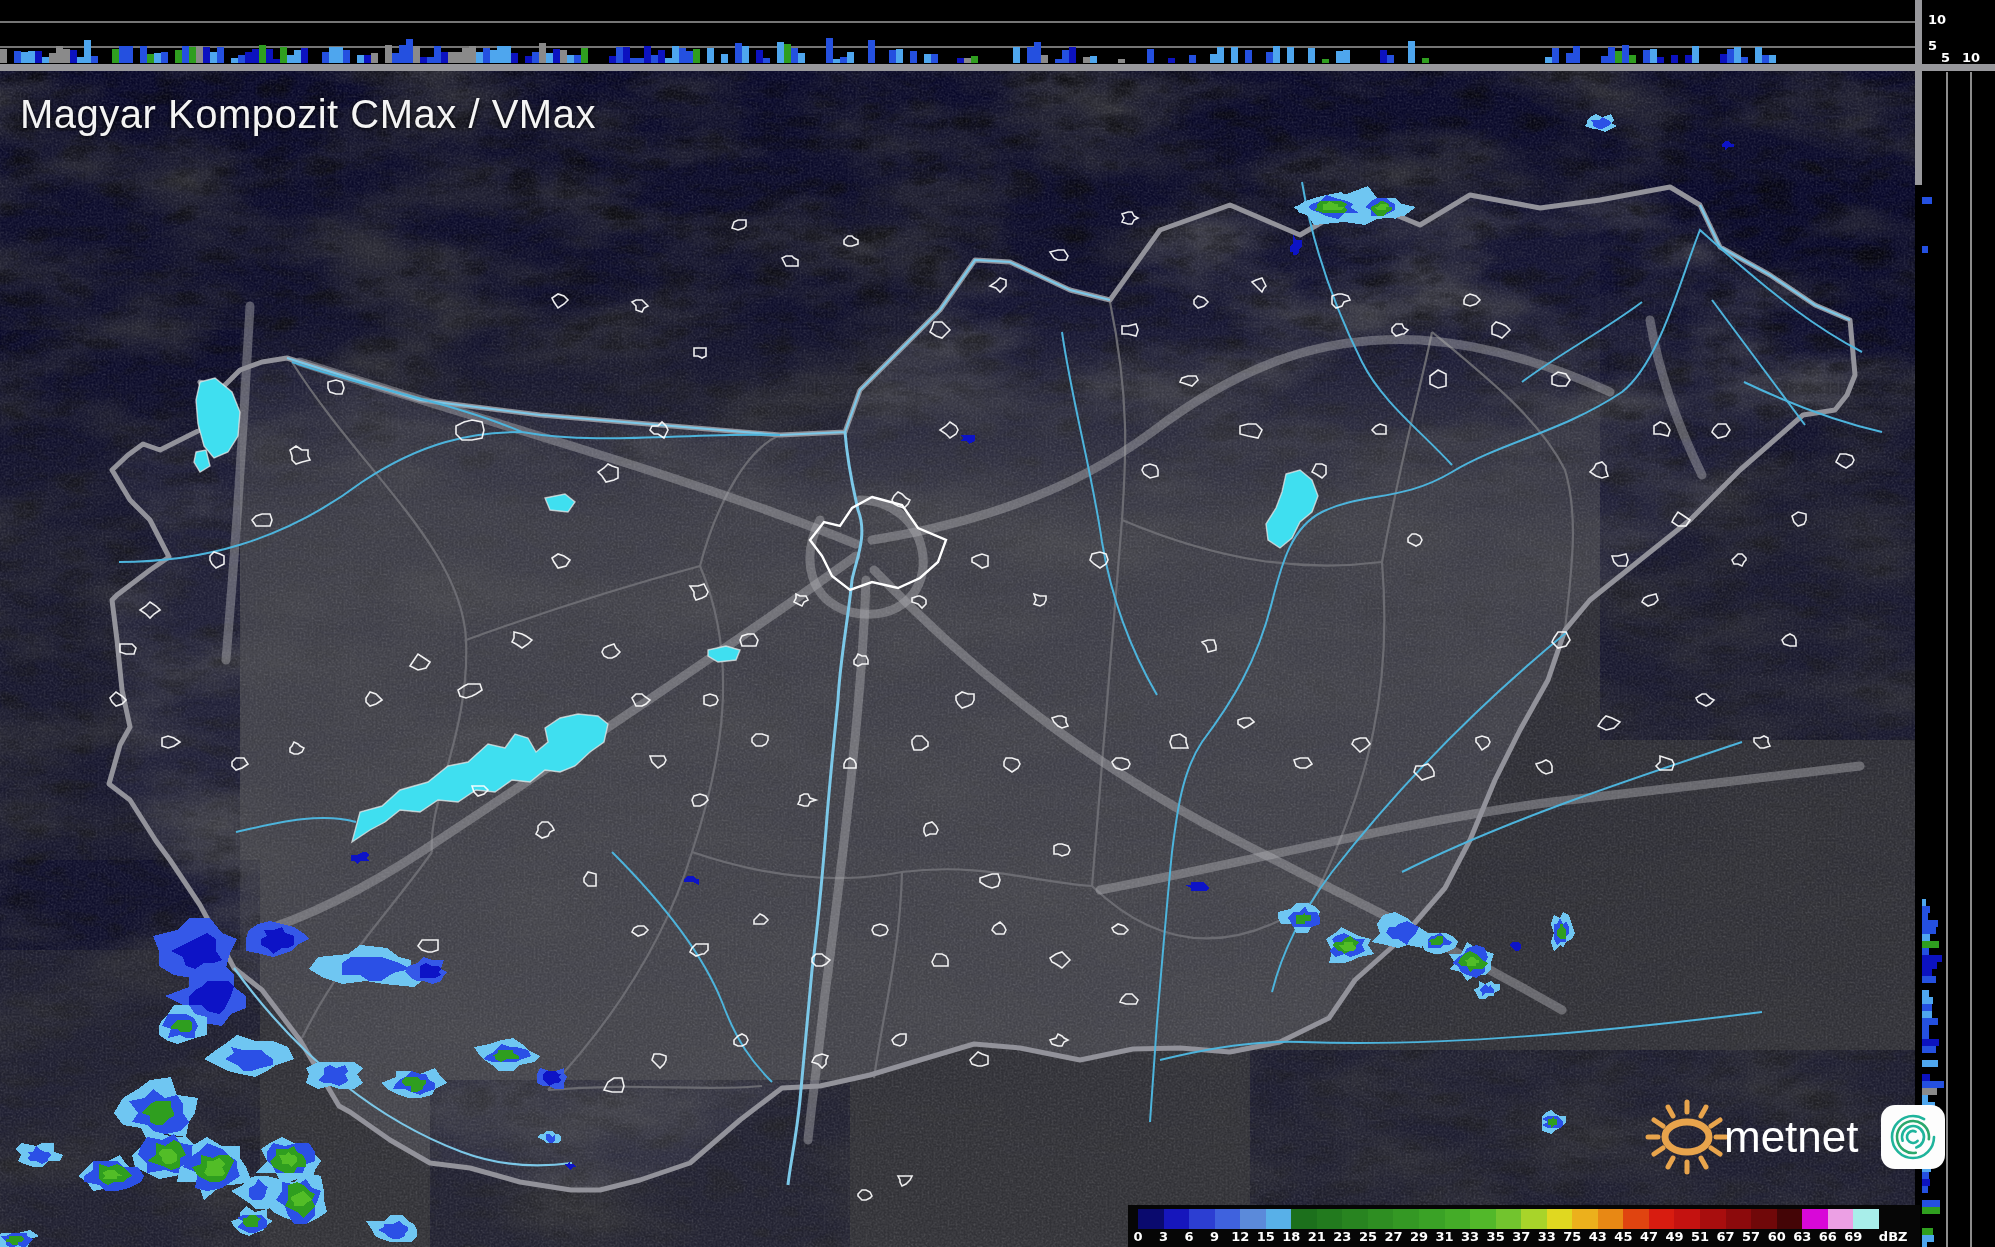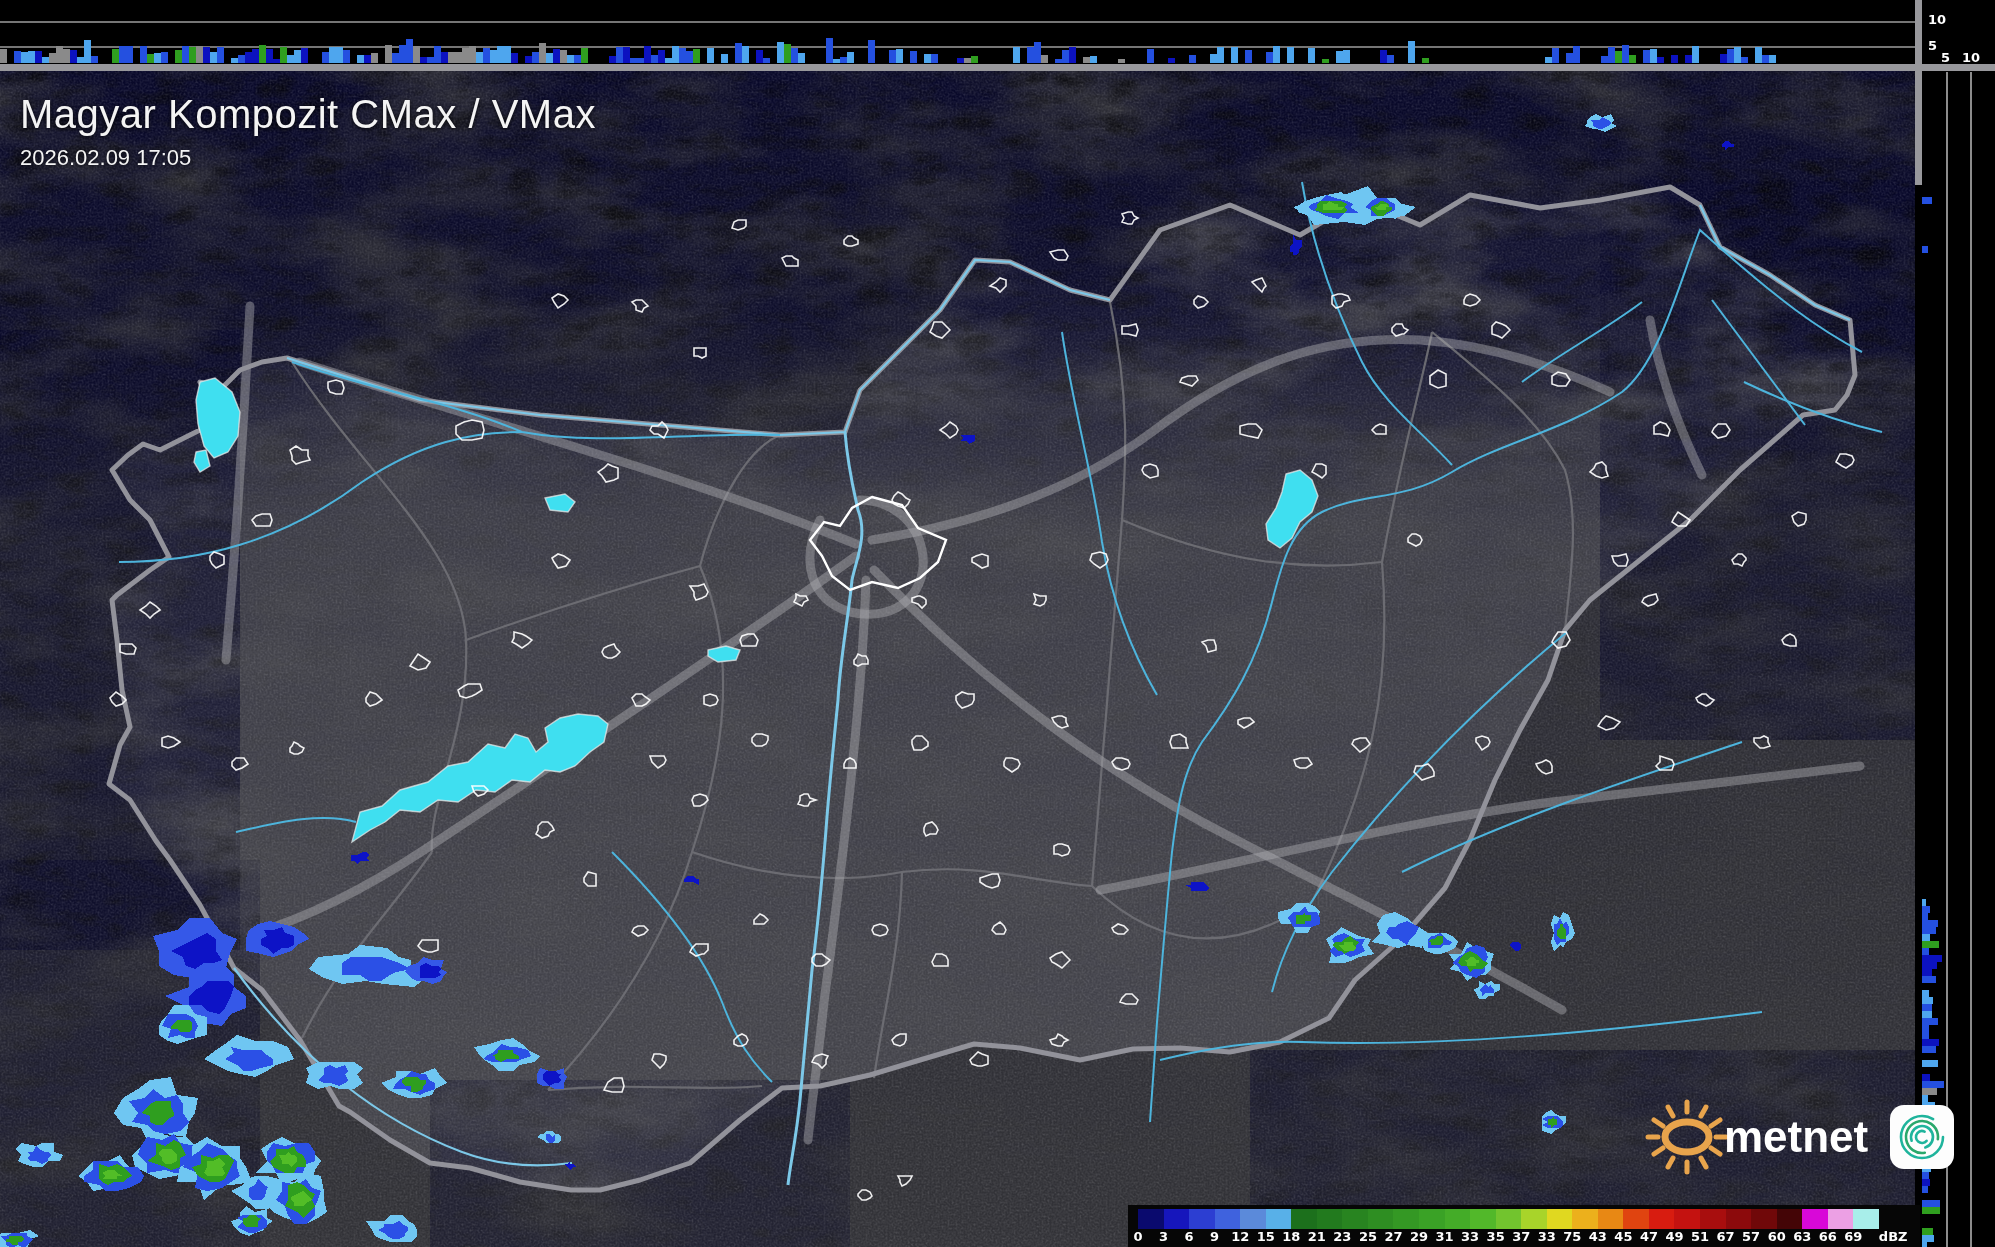--- a/index.html
+++ b/index.html
@@ -15,21 +15,21 @@
   
   .colorbar-panel{position:absolute;left:1128px;top:1205px;width:792px;height:42px;
                   background:#060606;z-index:7;box-sizing:border-box;padding:4px 8px 0 10px;}
   .cb-cells{display:flex;width:100%;height:100%;}
   .cb-cell{flex:1;position:relative;}
   .cb-swatch{height:20px;width:100%;}
   .cb-label{position:absolute;left:0;top:20px;transform:translateX(-50%);
             color:#fff;font-size:13px;font-weight:bold;font-family:"DejaVu Sans",sans-serif;white-space:nowrap;}
   
   .logo{position:absolute;left:1644px;top:1096px;z-index:7;display:flex;align-items:center;}
-  .logo-text{color:#fff;font-size:44px;font-weight:bold;letter-spacing:0px;margin-left:-6px;
+  .logo-text{color:#fff;font-size:44px;font-weight:normal;letter-spacing:0px;margin-left:-6px;
              font-family:"Liberation Sans",sans-serif;}
   .app-icon{margin-left:22px;width:64px;height:64px;background:#fdfdfd;border-radius:14px;
             display:flex;align-items:center;justify-content:center;}
 </style>
 </head>
 <body>
 
 <div id="stage">
 
   <svg id="mapsvg" width="1995" height="1247" viewBox="0 0 1995 1247">
@@ -586,21 +586,20 @@
         <rect x="1922" y="1235" width="12.465880047746879" height="7" fill="#4ea6ee"></rect>
         <rect x="1922" y="1242" width="5.315521598474831" height="7" fill="#4ea6ee"></rect>
       </g>
 
     <rect x="0" y="64" width="1995" height="7" fill="#98989c"></rect>
     <rect x="1915" y="0" width="7" height="185" fill="#98989c"></rect>
   </svg>
 
   <div class="title-block">
     <div class="title">Magyar Kompozit CMax / VMax</div>
-    <div class="timestamp">2026.02.09 17:05</div>
   </div>
 
   <div class="axis-label" style="left:1928px;top:12px">10</div>
   <div class="axis-label" style="left:1928px;top:38px">5</div>
   <div class="axis-label" style="left:1941px;top:50px">5</div>
   <div class="axis-label" style="left:1962px;top:50px">10</div>
 
   <div class="colorbar-panel">
     <div class="cb-cells">
         <div class="cb-cell">

